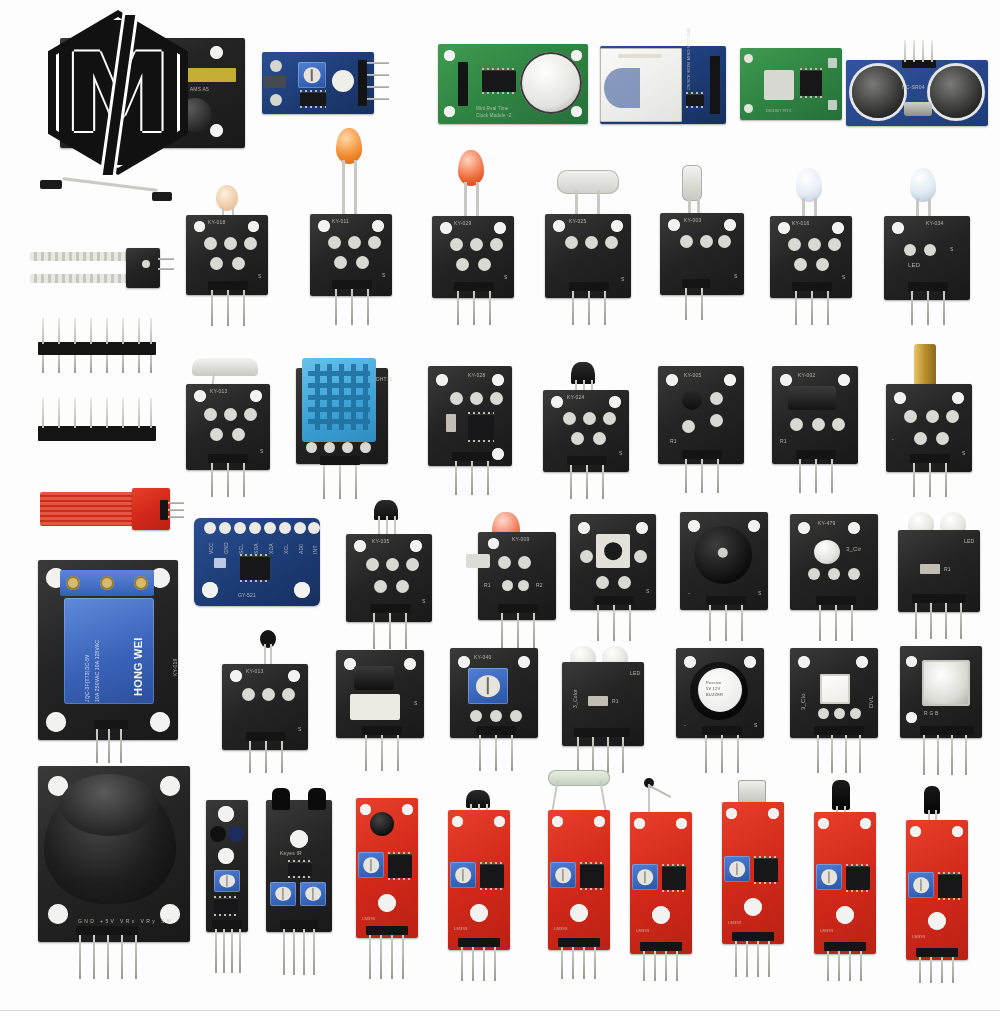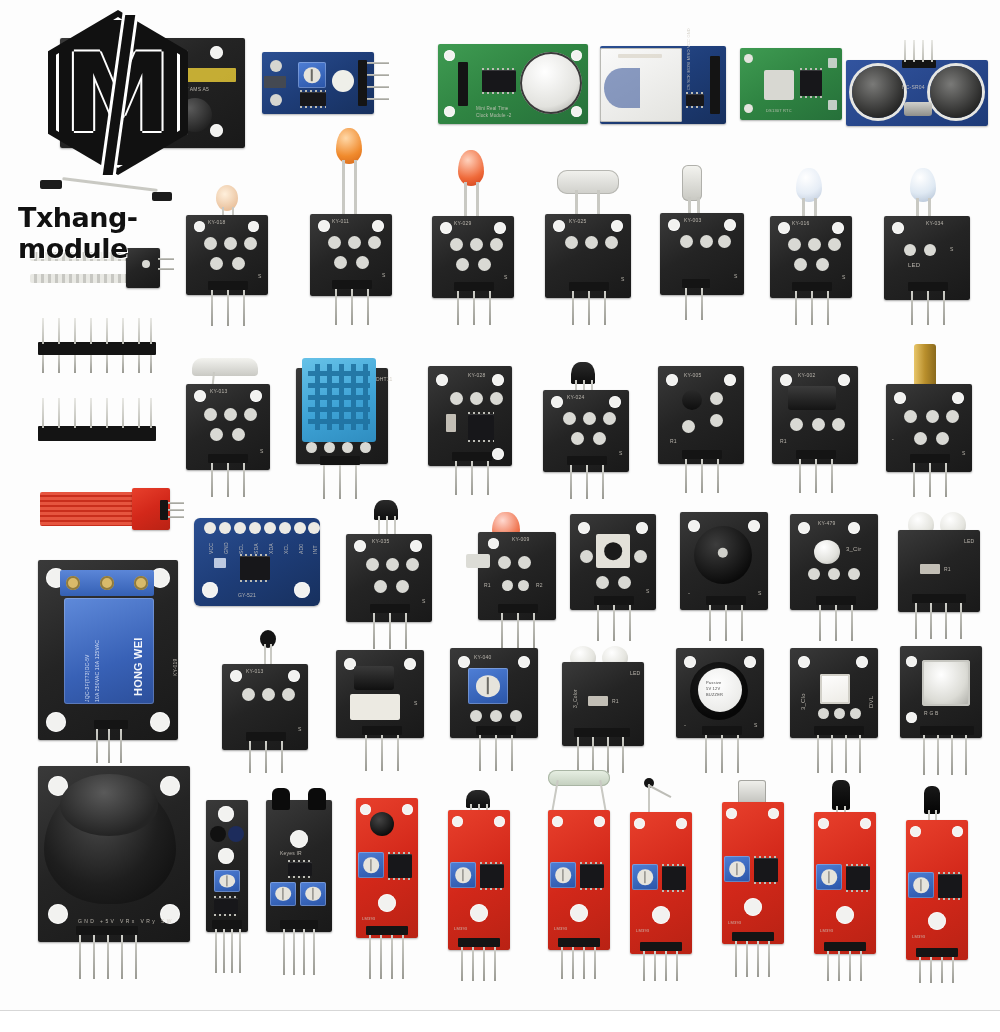--- a/index.html
+++ b/index.html
@@ -1048,18 +1048,17 @@
         <div class="pin" style="left:22px;top:0;height:26px;"></div>
           <div class="pin" style="left:33px;top:0;height:26px;"></div>
       </div>
     </div>
 
     <div id="wm">
       <div class="hex"></div>
       <div class="hexin"></div>
       <div class="mletter">M</div>
       <div class="slash"></div>
-      <div class="wmtext">Txhang-module</div>
     </div>
 
   </div>
   <div id="botbar"></div>
 </div>
 
 </body></html>

